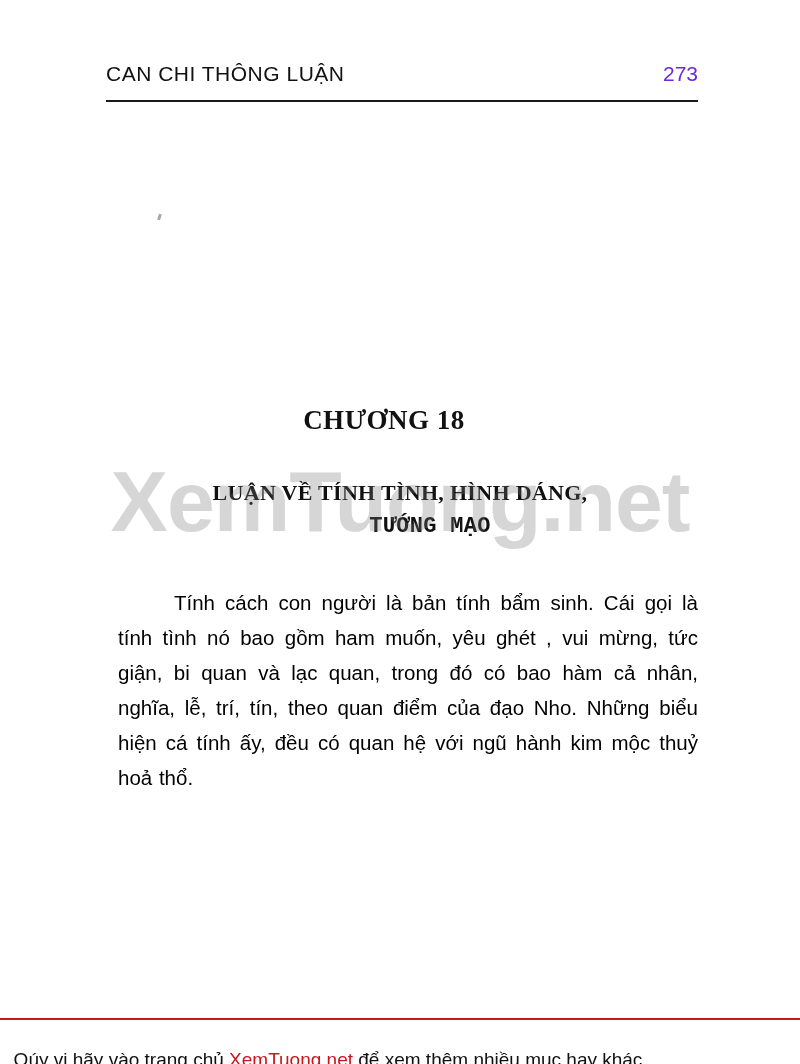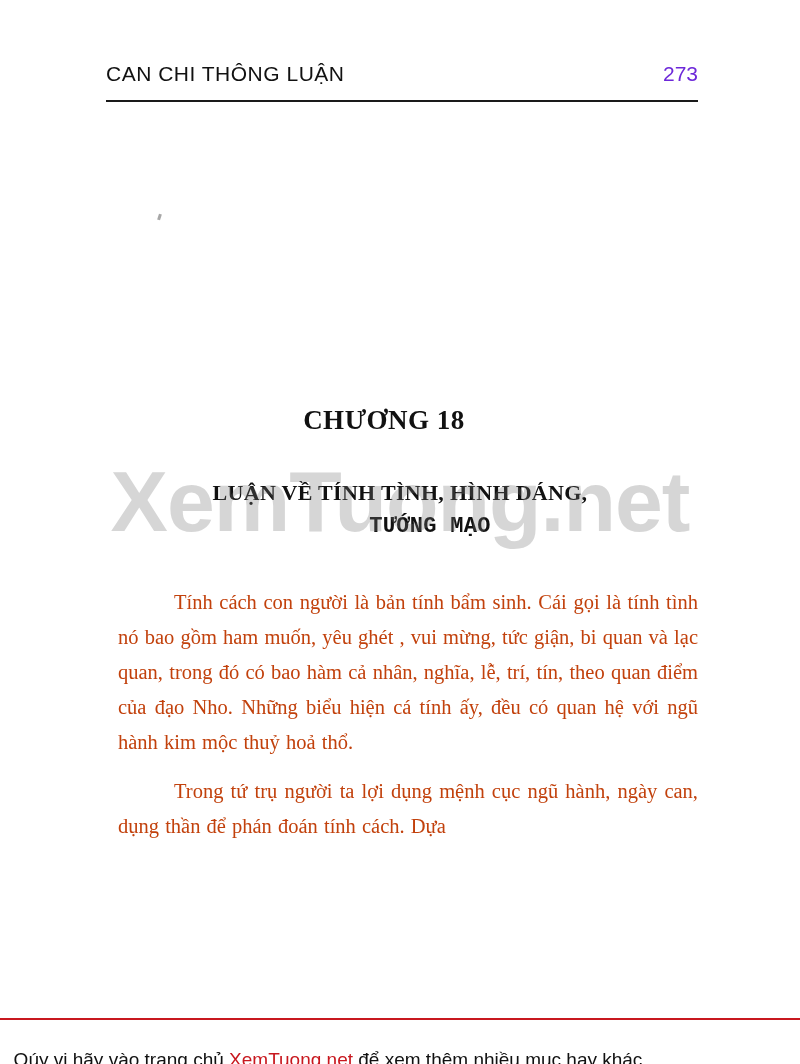--- a/index.html
+++ b/index.html
@@ -100,27 +100,27 @@
   }
 
   
   .body-text {
     position: absolute;
     left: 118px;
     top: 585px;
     width: 580px;
   }
   .para {
-    font-family: Liberation Serif, serif;
+    font-family: Liberation Sans, sans-serif;
     font-size: 20.5px;
     line-height: 35px;
     text-align: justify;
     text-indent: 56px;
     margin: 0 0 14px 0;
-    color: #c2410c;
+    color: #000000;
     word-spacing: 1px;
   }
 
   
   .watermark {
     position: absolute;
     left: 0;
     top: 452px;
     width: 800px;
     text-align: center;
@@ -174,21 +174,20 @@
 
   <div class="chapter-number">CHƯƠNG 18</div>
 
   <div class="chapter-title">
     <span>LUẬN VỀ TÍNH TÌNH, HÌNH DÁNG,</span>
     <span class="line2">TƯỚNG MẠO</span>
   </div>
 
   <div class="body-text">
     <p class="para">Tính cách con người là bản tính bẩm sinh. Cái gọi là tính tình nó bao gồm ham muốn, yêu ghét , vui mừng, tức giận, bi quan và lạc quan, trong đó có bao hàm cả nhân, nghĩa, lễ, trí, tín, theo quan điểm của đạo Nho. Những biểu hiện cá tính ấy, đều có quan hệ với ngũ hành kim mộc thuỷ hoả thổ.</p>
-    <p class="para">Trong tứ trụ người ta lợi dụng mệnh cục ngũ hành, ngày can, dụng thần để phán đoán tính cách. Dựa</p>
   </div>
 
   <div class="watermark">XemTuong.net</div>
 
   <div class="footer-rule"></div>
   <div class="footer">
     <span>Qúy vị hãy vào trang chủ </span><span class="brand">XemTuong.net</span><span> để xem thêm nhiều mục hay khác</span>
   </div>
 
 </div>

